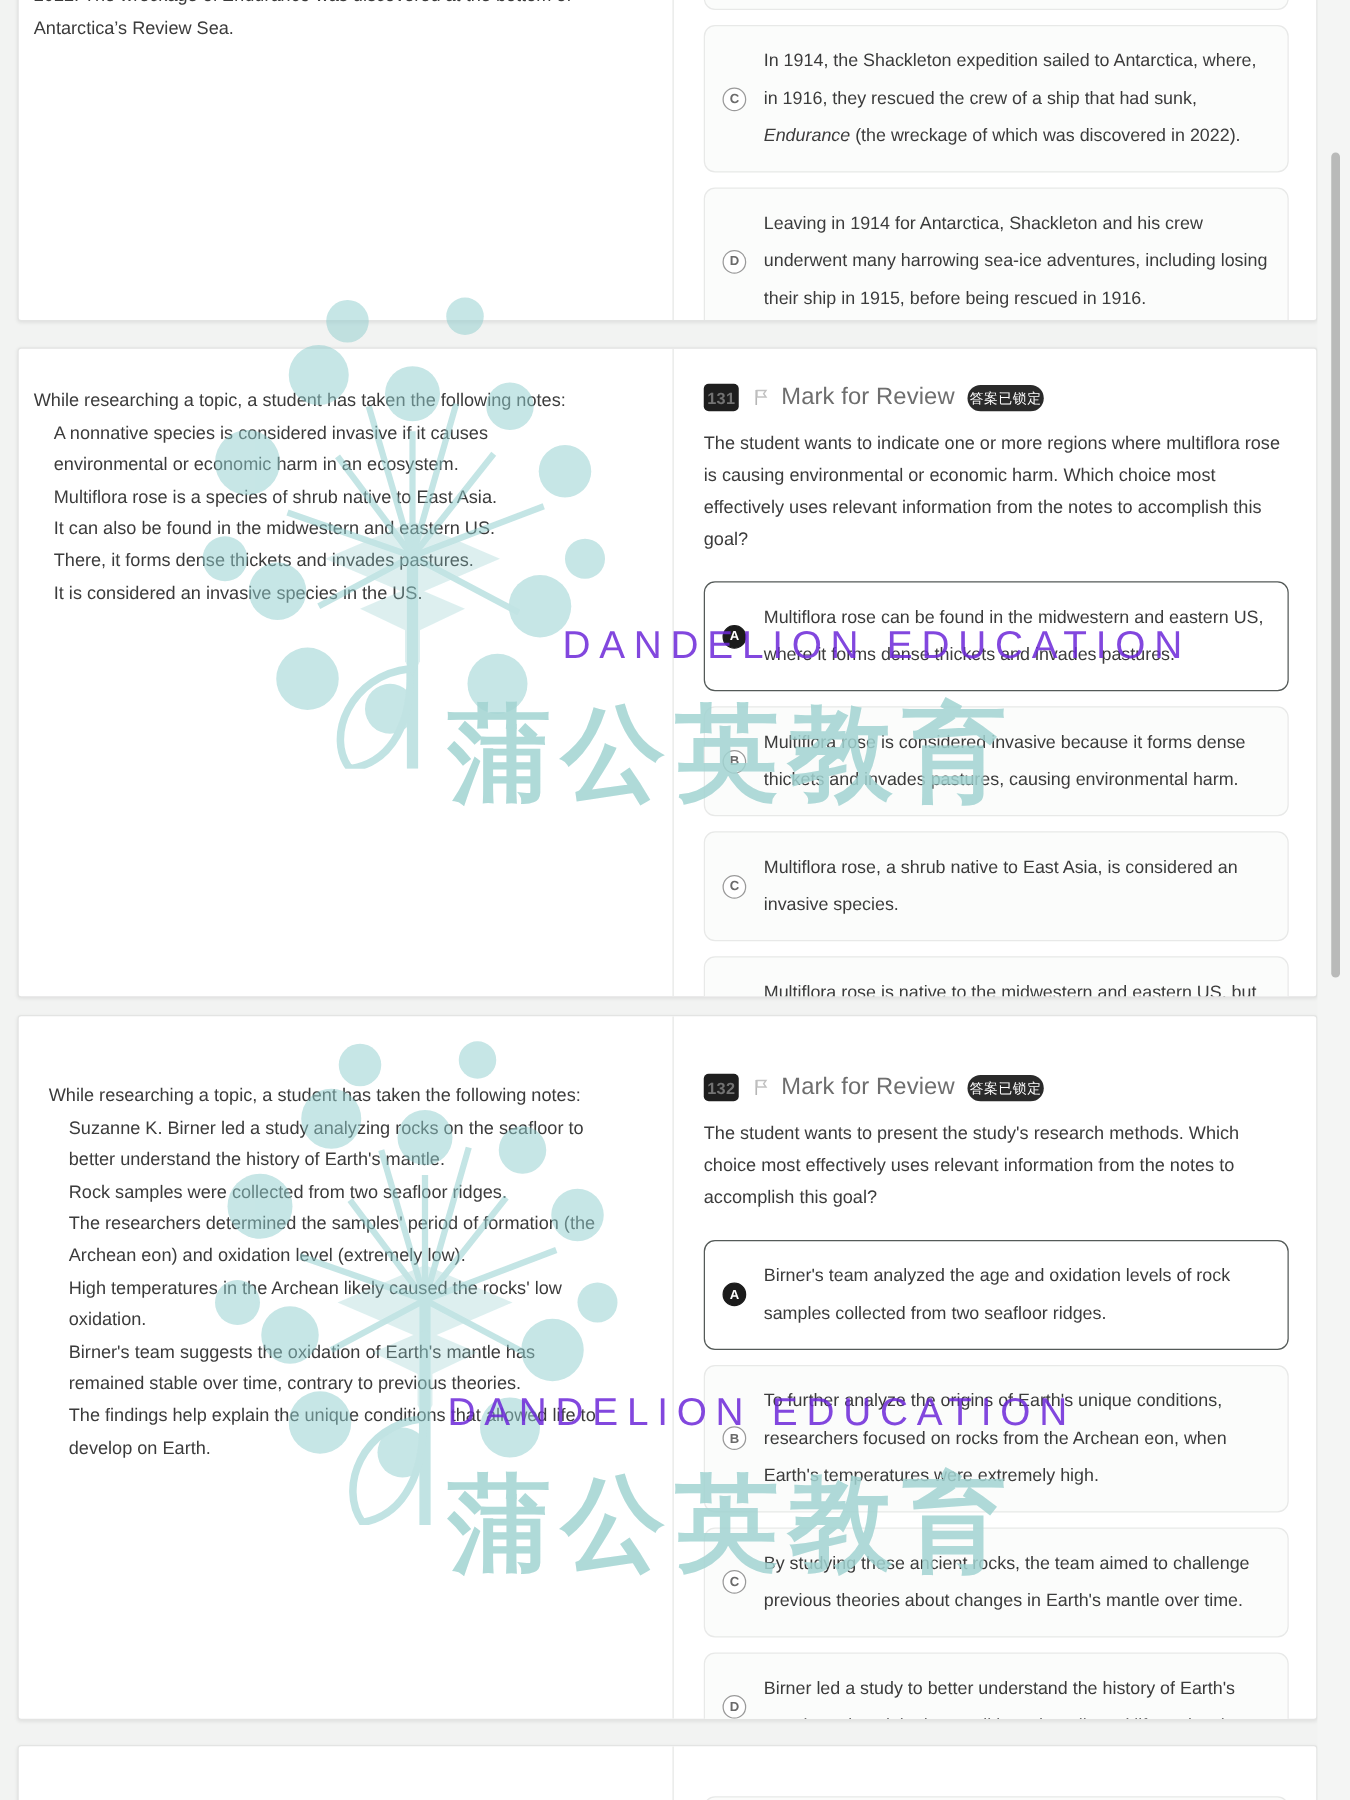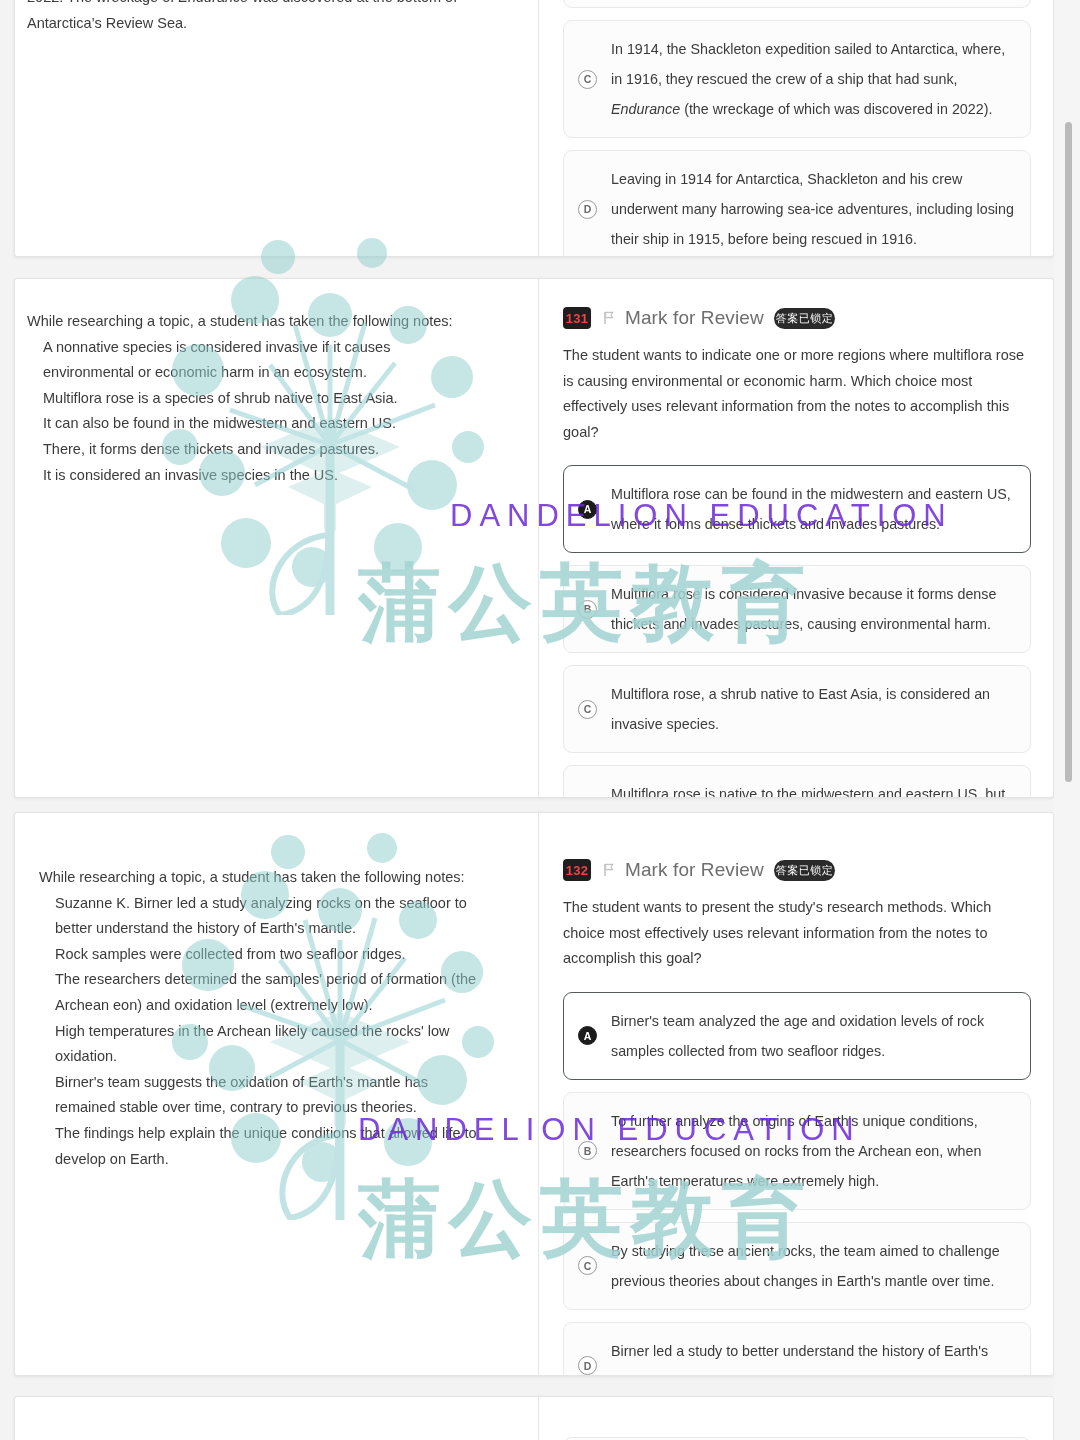--- a/index.html
+++ b/index.html
@@ -32,21 +32,21 @@
   .col-right{flex:1;position:relative;padding:12px 22px 0 24px;box-sizing:border-box;}
 
   
   .notes-intro{font-size:14.5px;color:#3b3b3b;line-height:25.6px;margin:0 0 0 0;}
   .notes-list{margin:0;padding:0;list-style:none;}
   .notes-list li{font-size:14.5px;color:#3b3b3b;line-height:25.6px;padding-left:16px;}
 
   
   .q-head{display:flex;align-items:center;gap:10px;margin:0 0 14px 0;}
   .q-num{
-    background:#1e1e1e;color:#ef4444;font-size:13px;font-weight:700;
+    background:#1e1e1e;color:#737373;font-size:13px;font-weight:700;
     width:28px;height:22px;border-radius:4px;
     display:flex;align-items:center;justify-content:center;letter-spacing:.3px;
   }
   .flag-icon{width:12px;height:14px;display:inline-block;margin-left:2px;}
   .mark-label{font-size:19px;color:#6e6e6e;letter-spacing:.1px;}
   .lock-badge{
     background:#2a2a2a;color:#ffffff;font-size:11px;
     padding:3px 2px;border-radius:11px;letter-spacing:.5px;
     font-family:"DejaVu Sans",sans-serif;
   }

